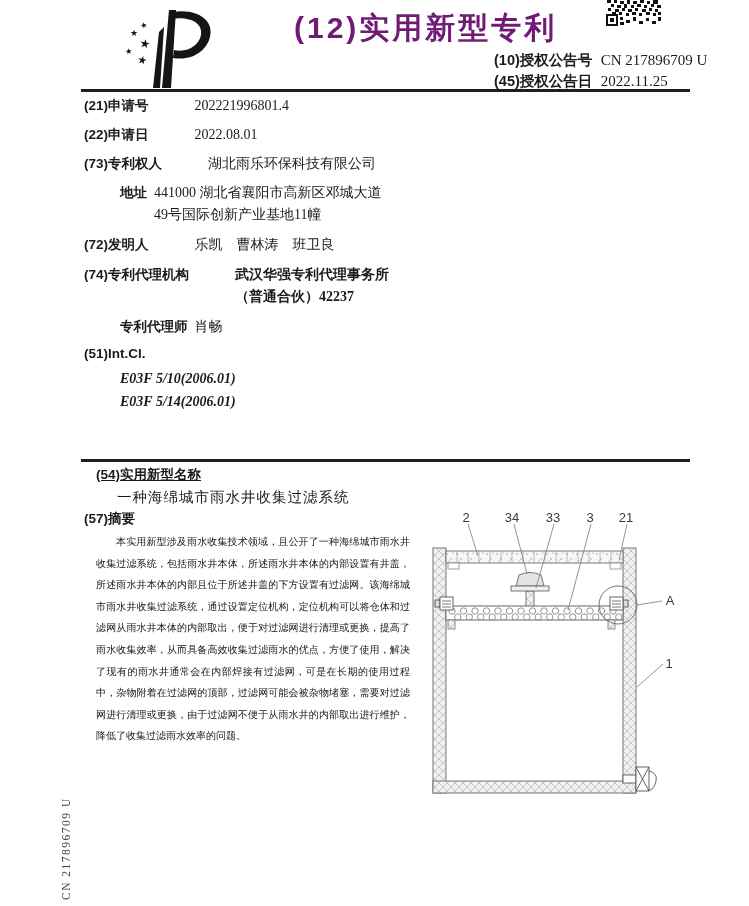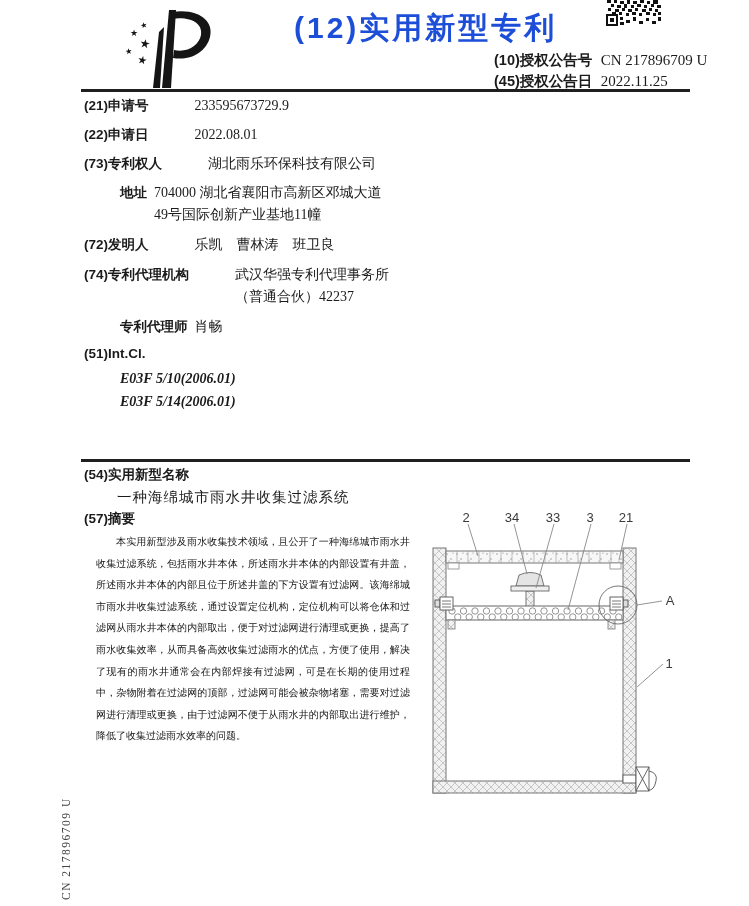--- a/index.html
+++ b/index.html
@@ -1,43 +1,43 @@
 <!DOCTYPE html>
 <html><head>
 <meta charset="utf-8">
 <style>
   html,body{margin:0;padding:0;background:#fff;}
   #page{position:relative;width:749px;height:906px;background:#ffffff;overflow:hidden;
         font-family:"Liberation Sans",sans-serif;color:#1b1b1b;}
   
   .logo{position:absolute;left:110px;top:2px;width:122px;height:90px;}
   .doc-type{position:absolute;left:294px;top:8px;font-size:30px;font-weight:700;
-            letter-spacing:3px;color:#1d4ed8;}
+            letter-spacing:3px;color:#701a75;}
   .qr{position:absolute;left:606px;top:0px;width:56px;height:26px;}
   .pub-block{position:absolute;left:494px;top:49px;line-height:21px;white-space:nowrap;}
   .pub-row{height:21px;}
   .plabel{font-weight:700;font-size:14.5px;}
   .pvalue{font-family:"Liberation Serif",serif;font-size:15px;margin-left:4px;}
   .rule{position:absolute;left:81px;width:609px;height:3px;background:#1f1f1f;}
   .rule-top{top:89px;}
   .rule-mid{top:459px;}
   
   .biblio{position:absolute;left:84px;top:96px;width:350px;}
   .field{display:flex;line-height:20px;margin-bottom:9px;gap:39px;}
   .flabel{font-weight:700;font-size:13.5px;white-space:nowrap;margin-right:7px;}
   .fvalue{font-family:"Liberation Serif",serif;font-size:14px;}
   .subrow{display:flex;margin-left:36px;line-height:22px;margin-top:8px;}
   .addr-val{width:232px;}
-  .agency-val{width:162px;}
+  .agency-val{width:162px;font-weight:bold;}
   .intcl-line{margin-left:36px;line-height:23px;font-family:"Liberation Serif",serif;
               font-size:14px;font-style:italic;font-weight:600;}
   .pages-info{position:absolute;top:437px;right:89px;font-family:"Liberation Serif",serif;
               font-size:13.5px;color:#222;}
   
-  .s54-label{position:absolute;left:84px;top:466px;font-weight:700;font-size:13.5px;}
+  .s54-label{position:absolute;left:96px;top:466px;font-weight:700;font-size:13.5px;text-decoration:underline;}
   .s54-title{position:absolute;left:117px;top:488px;font-family:"Liberation Serif",serif;
              font-size:14.5px;letter-spacing:1px;}
   .s57-label{position:absolute;left:84px;top:510px;font-weight:700;font-size:13.5px;}
   .abstract{position:absolute;left:84px;top:531px;width:314px;
             font-family:Liberation Serif, serif;font-size:10px;line-height:21.6px;
             text-align:justify;text-indent:2em;color:#161616;margin-left:12px;}
   
   .figure{position:absolute;left:415px;top:503px;width:300px;height:360px;}
   .fig-label{font-family:"Liberation Sans",sans-serif;font-size:13px;fill:#3a3a3a;}
   
@@ -121,34 +121,34 @@
       <span class="plabel">(45)授权公告日</span>
       <span class="pvalue">2022.11.25</span>
     </div>
   </div>
 
   <div class="rule rule-top"></div>
 
   <div class="biblio">
     <div class="field">
       <span class="flabel">(21)申请号</span>
-      <span class="fvalue">233595673729.9</span>
+      <span class="fvalue">202221996801.4</span>
     </div>
     <div class="field">
       <span class="flabel">(22)申请日</span>
       <span class="fvalue">2022.08.01</span>
     </div>
     <div style="margin-bottom:9px;">
       <div class="field" style="margin-bottom:0;">
         <span class="flabel">(73)专利权人</span>
         <span class="fvalue">湖北雨乐环保科技有限公司</span>
       </div>
       <div class="subrow">
         <span class="flabel">地址</span>
-        <span class="fvalue addr-val">704000 湖北省襄阳市高新区邓城大道49号国际创新产业基地11幢</span>
+        <span class="fvalue addr-val">441000 湖北省襄阳市高新区邓城大道49号国际创新产业基地11幢</span>
       </div>
     </div>
     <div class="field">
       <span class="flabel">(72)发明人</span>
       <span class="fvalue">乐凯　曹林涛　班卫良</span>
     </div>
     <div style="margin-bottom:6px;">
       <div class="field" style="margin-bottom:2px;line-height:22px;">
         <span class="flabel">(74)专利代理机构</span>
         <span class="fvalue agency-val">武汉华强专利代理事务所（普通合伙）42237</span>

